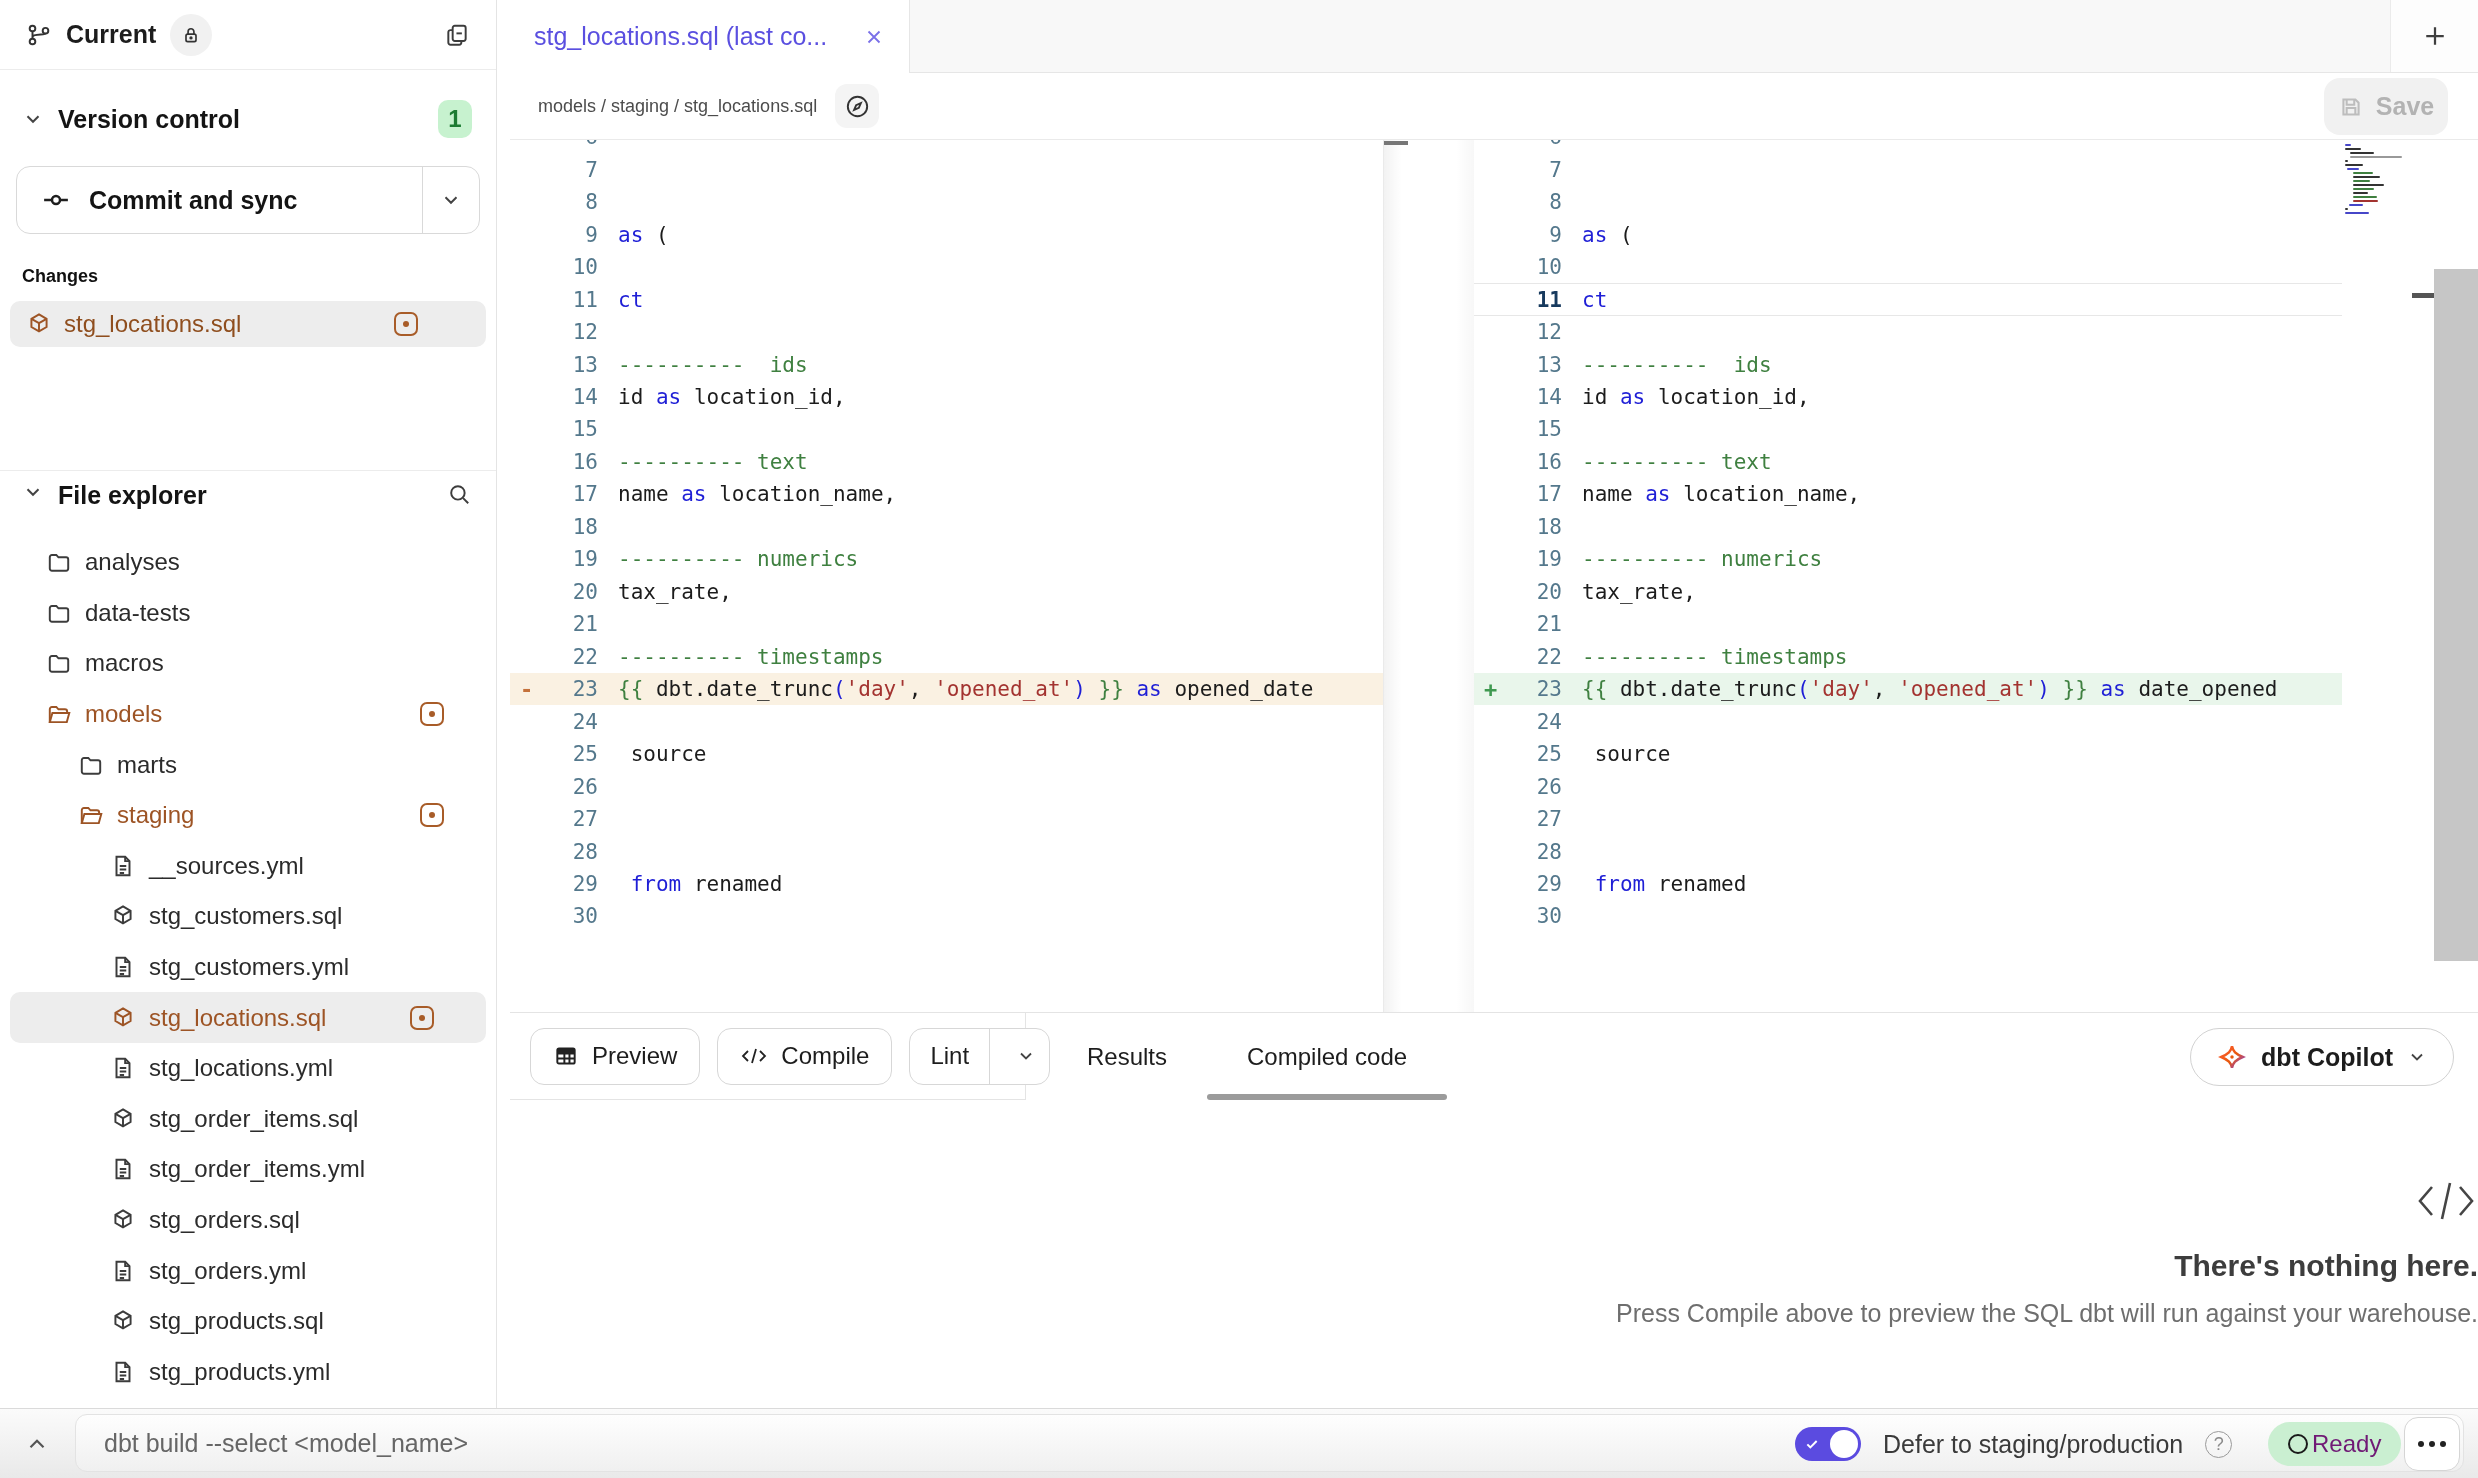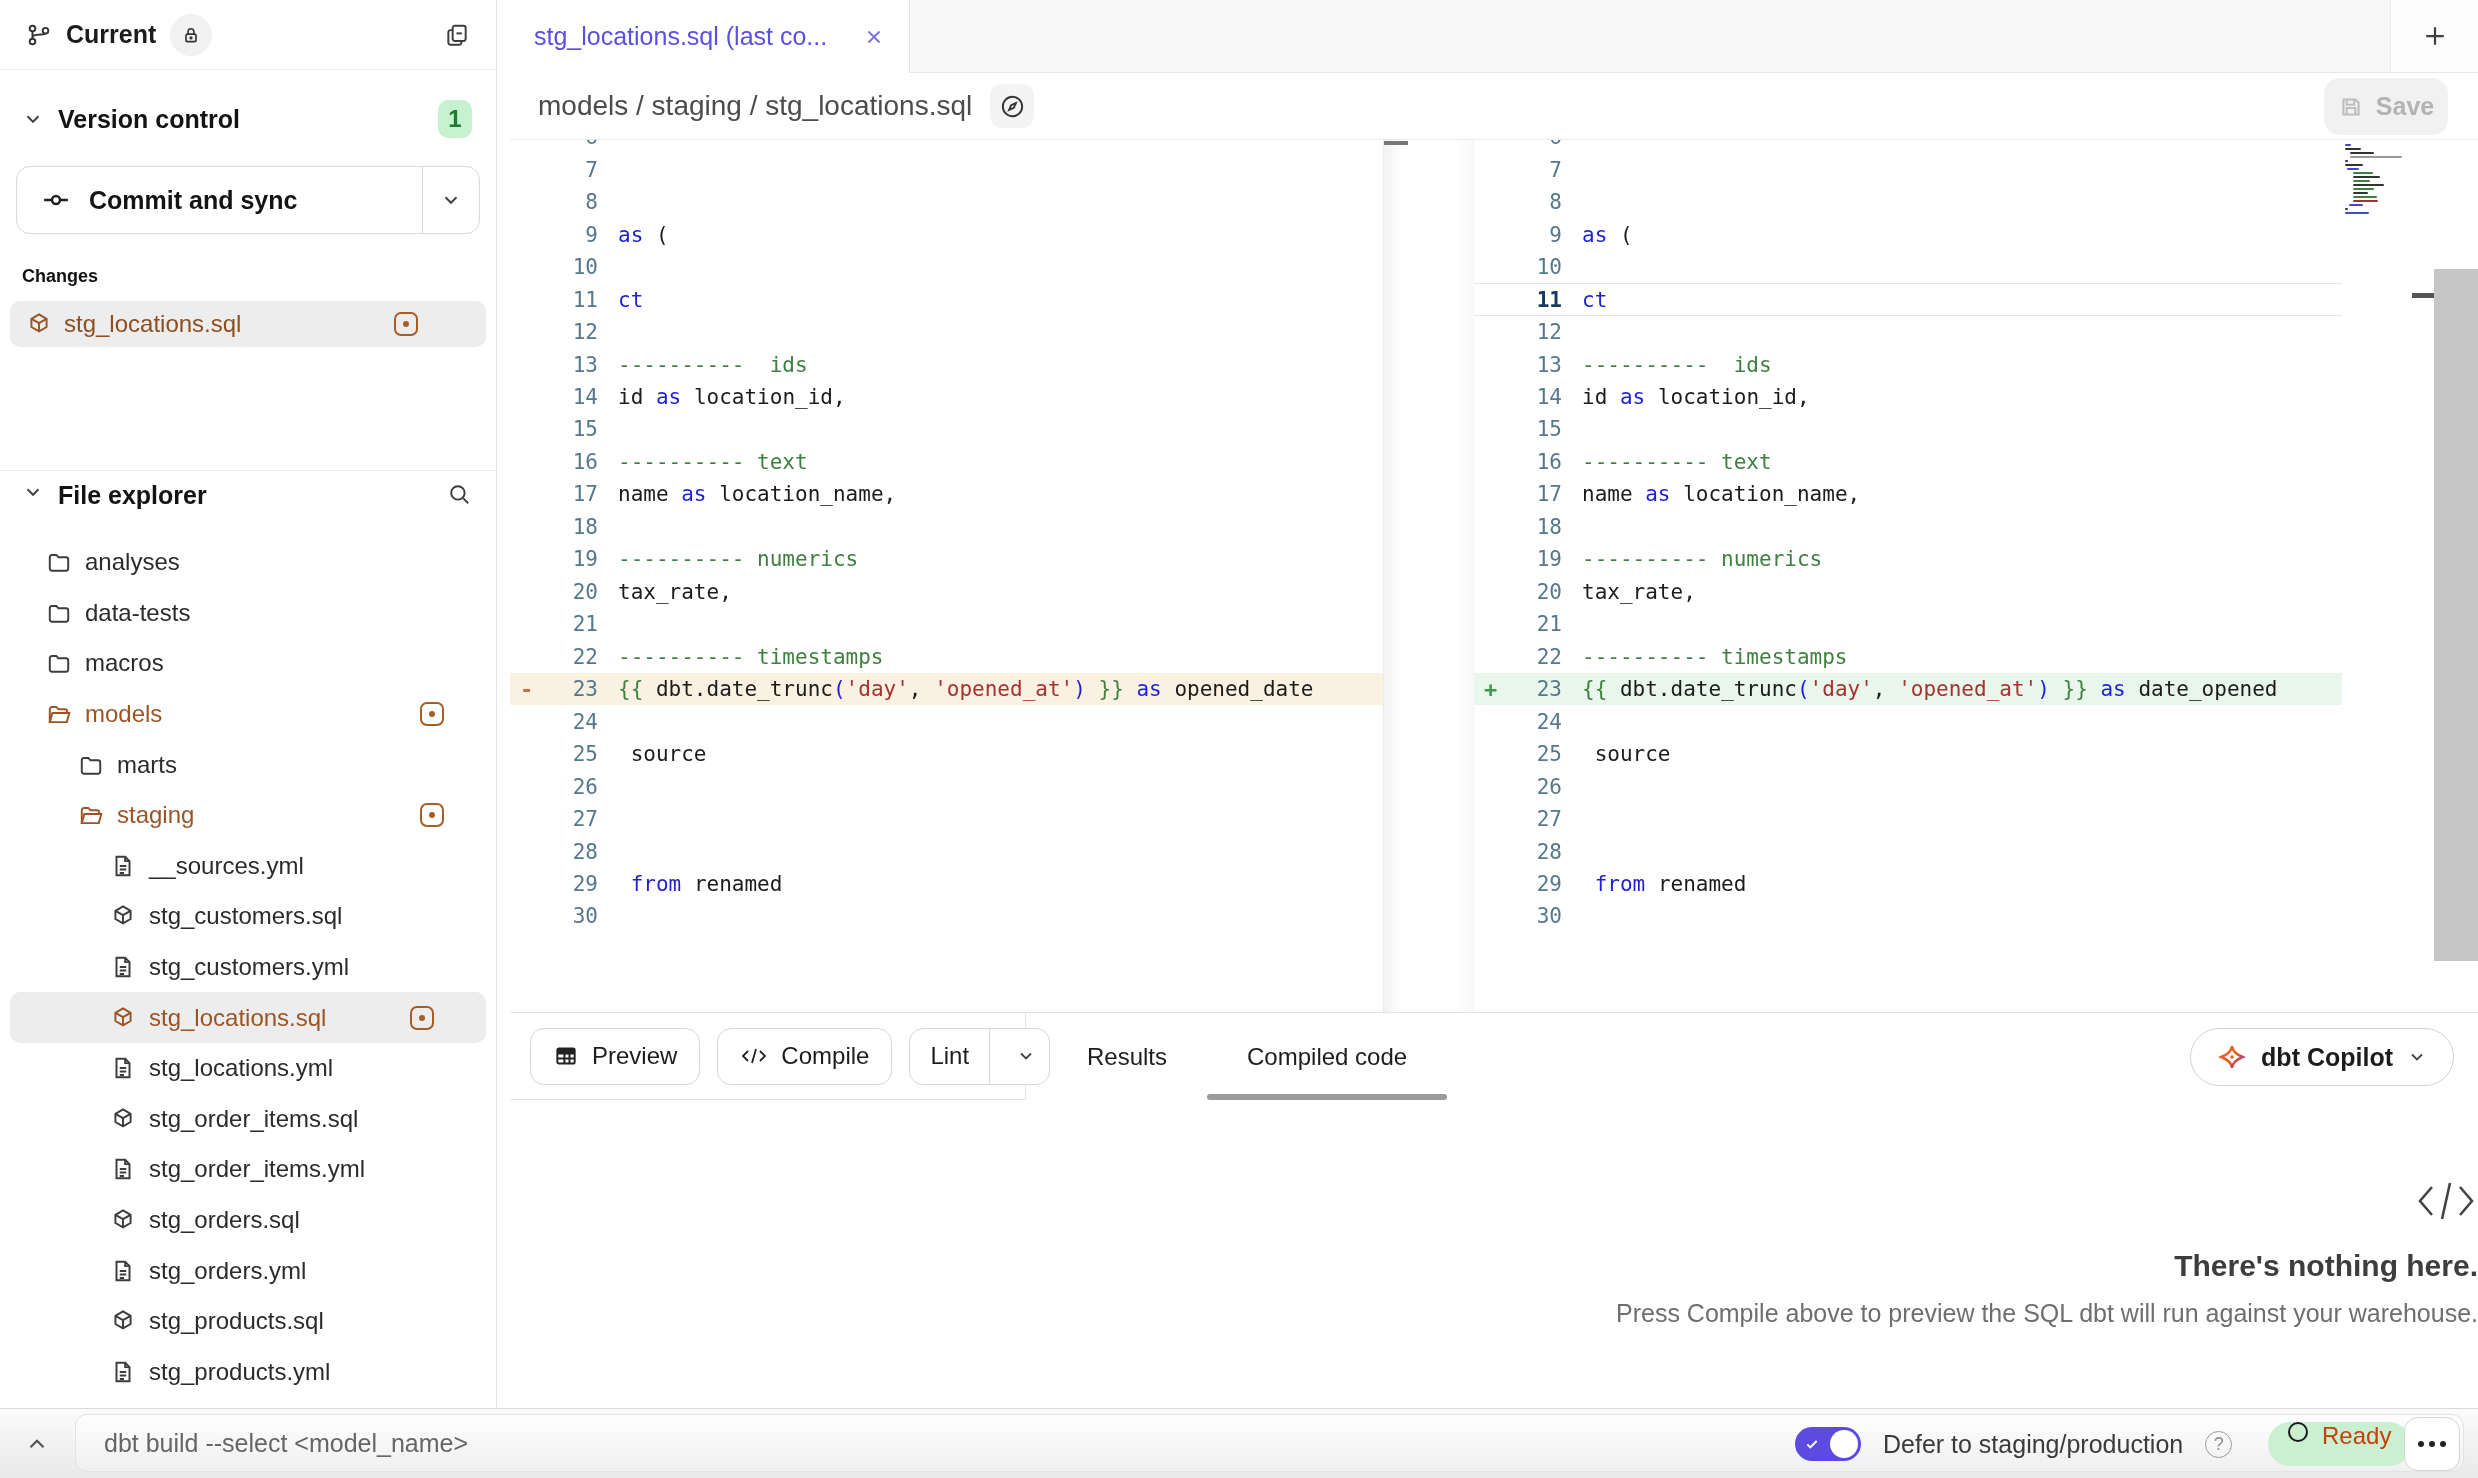--- a/index.html
+++ b/index.html
@@ -45,21 +45,21 @@
   
   #main { position:absolute; left:498px; top:0; right:0; height:1408px; background:#fff;margin-left:12px; }
 
   .tabbar { height:73px; background:#f8f8f8; border-bottom:1px solid #e6e6e6; position:relative; }
   .tab { position:absolute; left:0; top:0; width:400px; height:73px; background:#fff; border-right:1px solid #e6e6e6; display:flex; align-items:center; padding:0 24px; gap:16px; cursor:pointer; }
   .tab-label { color:#5a4fe0; font-size:25px; white-space:nowrap; overflow:hidden; }
   .tab-x { margin-left:auto; color:#7a70e8; cursor:pointer; flex:0 0 auto; }
   .tab-plus { position:absolute; right:0; top:0; width:88px; height:72px; border-left:1px solid #ebebeb; background:#fdfdfd; display:flex; align-items:center; justify-content:center; color:#3f3f3f; cursor:pointer; }
 
   .crumbbar { height:67px; background:#fff; border-bottom:1px solid #eaeaea; display:flex; align-items:center; padding-left:28px; position:relative; }
-  .crumb { font-size:28px; color:#4c4c4c; }
+  .crumb { font-size:18px; color:#4c4c4c; }
   .lineage-btn { width:44px; height:44px; border:none; border-radius:12px; background:#f4f4f4; margin-left:18px; display:flex; align-items:center; justify-content:center; color:#333; cursor:pointer; }
   .save-btn { position:absolute; right:30px; top:5px; width:124px; height:57px; background:#f1f1f1; border:none; border-radius:16px; display:flex; align-items:center; justify-content:center; gap:12px; color:#b3b3b3; font-size:25px; font-weight:700; }
 
   .editor { position:relative; height:872px; background:#fff; overflow:hidden; }
   .pane { position:absolute; top:0; bottom:0; overflow:hidden; font-family:"DejaVu Sans Mono", monospace; font-size:21px; }
   .pane-left { left:0; width:874px; border-right:1px solid #eaeaea; }
   .pane-right { left:964px; width:868px; }
   .code-scroll { margin-top:-19px; }
   .code-line { height:32.47px; display:flex; align-items:center; white-space:pre; }
   .mark { width:30px; padding-left:10px; font-weight:700; font-size:22px; flex:0 0 auto; }
@@ -103,21 +103,21 @@
   #statusbar { position:absolute; left:0; bottom:0; width:2478px; height:70px; background:linear-gradient(#fbfbfb,#e9e9e9); border-top:1px solid #dadada; }
   .sb-chevup { position:absolute; left:24px; top:22px; color:#555; cursor:pointer; }
   .cmd { position:absolute; left:75px; top:5px; right:14px; bottom:6px; background:linear-gradient(#fefefe,#f0f0f0); border:1px solid #e3e3e3; border-radius:12px; display:flex; align-items:center; padding-left:28px; cursor:text; }
   .cmd-text { font-size:25px; color:#666; }
   .defer-wrap { position:absolute; left:1795px; top:0; height:70px; display:flex; align-items:center; gap:22px; z-index:2; }
   .toggle { width:66px; height:34px; border-radius:17px; background:#5b4be0; position:relative; cursor:pointer; flex:0 0 auto; }
   .toggle .tg-check { position:absolute; left:9px; top:9px; color:#fff; }
   .toggle .tg-knob { position:absolute; right:3px; top:3px; width:28px; height:28px; border-radius:50%; background:#fff; }
   .defer-label { font-size:25px; color:#3a3a3a; }
   .help-circ { width:27px; height:27px; border:1.5px solid #9a9a9a; border-radius:50%; color:#8a8a8a; font-size:18px; display:flex; align-items:center; justify-content:center; cursor:pointer; }
-  .ready-pill { position:absolute; left:2268px; top:13px; height:44px; border-radius:22px; background:#caefd1; display:flex; gap:14px; padding:0 20px; font-size:24px; color:#c2410c; z-index:2; }
+  .ready-pill { position:absolute; left:2268px; top:13px; height:44px; border-radius:22px; background:#caefd1; display:flex; align-items:center; gap:4px; padding:0 20px; font-size:24px; color:#701a75; z-index:2; }
   .ready-circ { width:20px; height:20px; border:2px solid #1a1a1a; border-radius:50%; }
   .dots-btn { position:absolute; left:2404px; top:8px; width:56px; height:54px; background:#fff; border:1px solid #d5d5d5; border-radius:14px; display:flex; align-items:center; justify-content:center; gap:5px; cursor:pointer; z-index:2; }
   .dots-btn i { width:6px; height:6px; border-radius:50%; background:#222; }
 </style>
 </head>
 <body>
 
 <div id="app">
 
   <aside id="sidebar">

